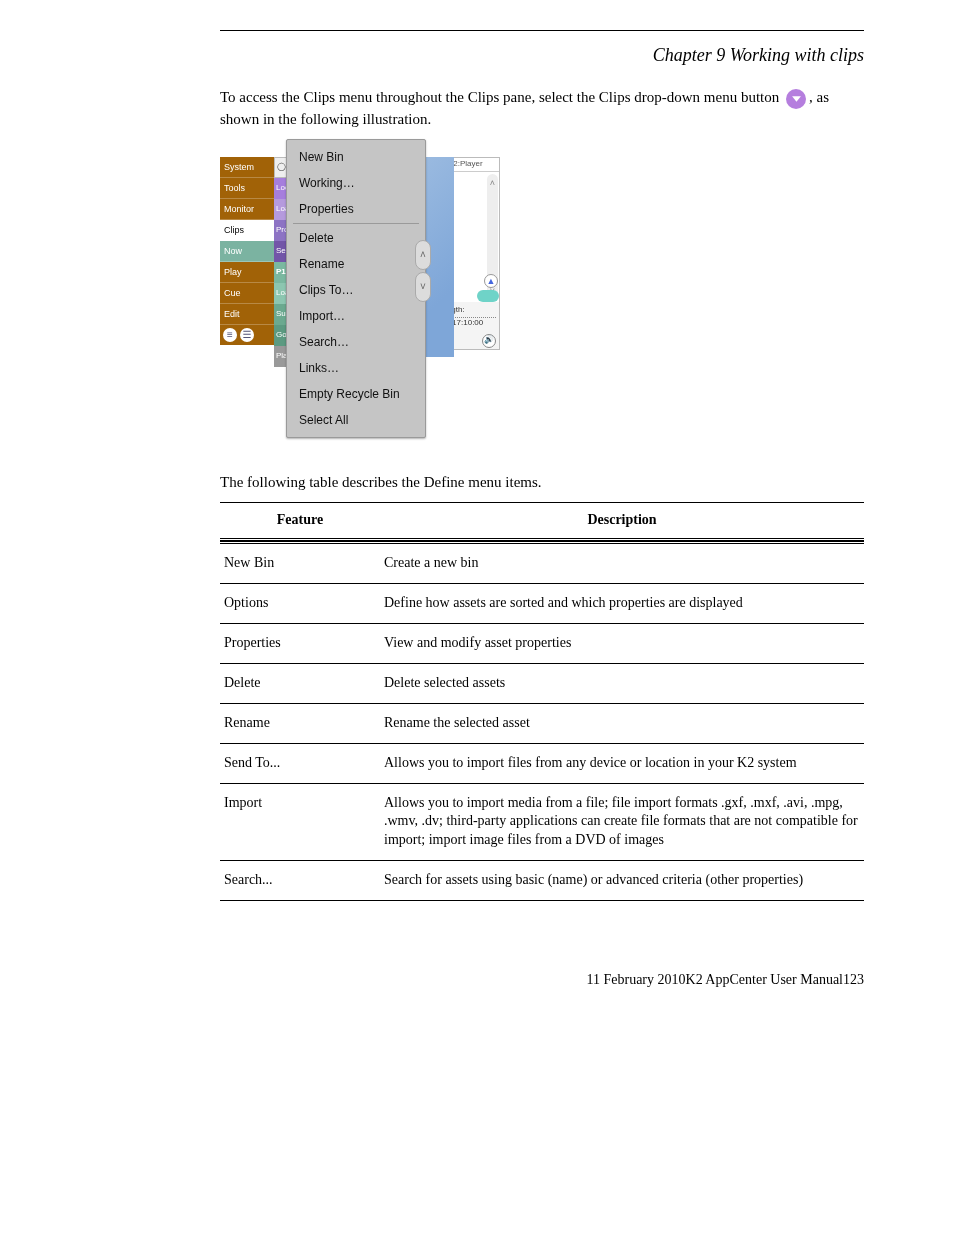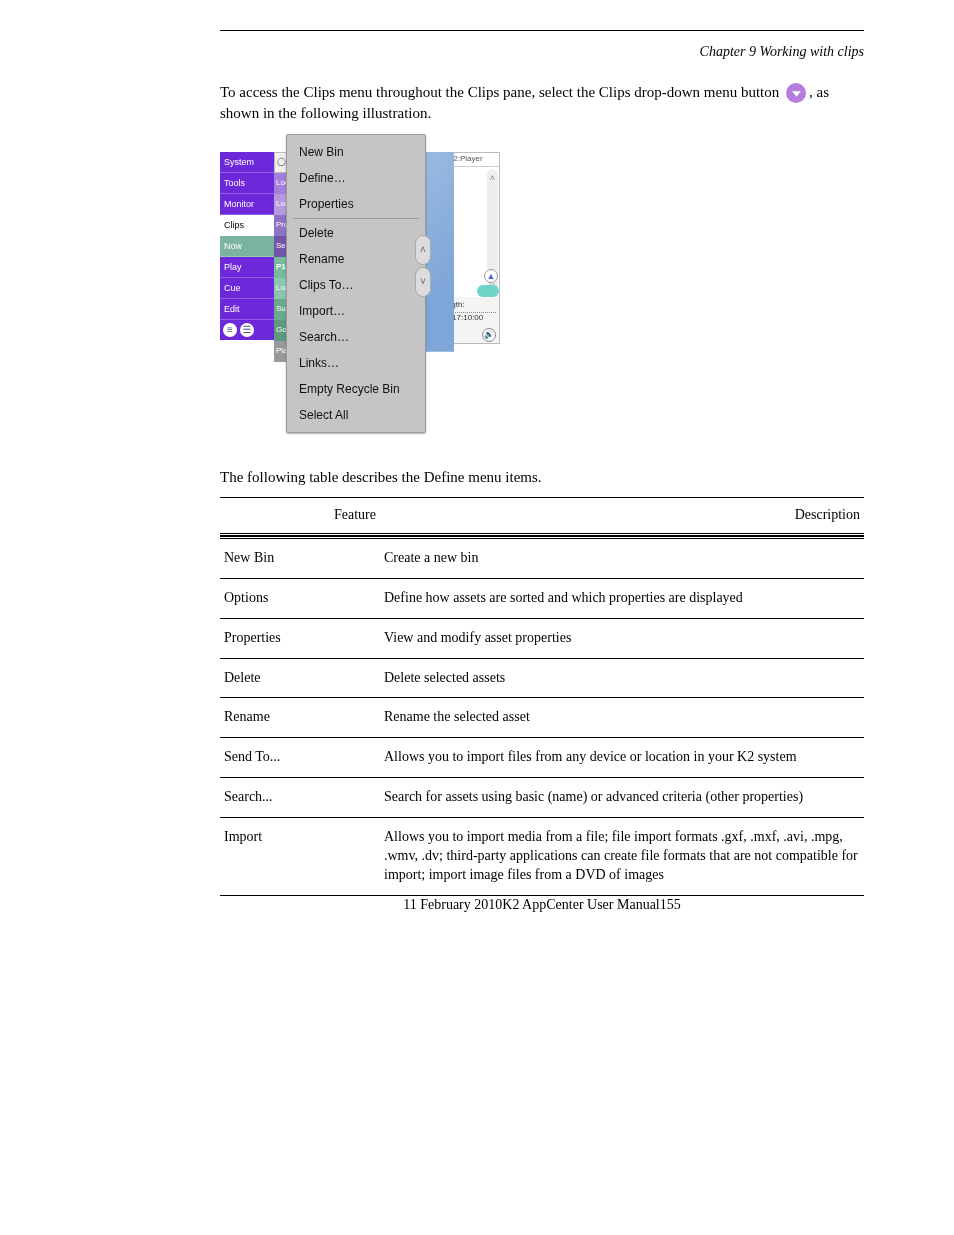--- a/index.html
+++ b/index.html
@@ -11,21 +11,21 @@
     width: 954px;
     margin: 0 auto;
     padding: 30px 90px 60px 220px;
     line-height: 1.35;
   }
   .topline { border-top: 1px solid #000; padding-top: 6px; margin-bottom: 6px; }
   .header-line {
     display: flex;
     justify-content: flex-end;
     font-style: italic;
-    font-size: 14px;
+    font-size: 18px;
     margin-bottom: 18px;
   }
   p { margin: 10px 0; }
   .intro { margin-top: 20px; margin-bottom: 10px; }
   .circle-icon {
     display: inline-flex;
     align-items: center;
     justify-content: center;
     width: 20px; height: 20px;
     border-radius: 50%;
@@ -42,21 +42,21 @@
     height: 315px;
     margin: 8px 0 18px 0;
     position: relative;
     font-family: Tahoma, Arial, sans-serif;
     font-size: 10px;
   }
   .sidebar {
     position: absolute;
     left: 0; top: 18px;
     width: 54px;
-    background: #6d28d9;
+    background: #a16207;
     display: flex; flex-direction: column;
   }
   .sidebar .tab {
     height: 21px; line-height: 21px;
     color: #fff; padding-left: 4px;
     border-bottom: 1px solid rgba(255,255,255,.25);
     font-size: 9px;
   }
   .sidebar .tab.active { background: #fff; color: #000; }
   .sidebar .iconrow { height: 20px; display:flex; gap:3px; padding:3px; }
@@ -119,25 +119,25 @@
   }
 
   
   table.ftable {
     width: 100%;
     border-collapse: collapse;
     margin-top: 8px;
     font-size: 14px;
   }
   table.ftable th {
-    text-align: right;
+    text-align: center;
     padding: 8px 4px 6px;
     border-top: 1px solid #000;
     border-bottom: 1px solid #000;
-    font-weight: normal;
+    font-weight: bold;
   }
   table.ftable thead tr { border-bottom: 3px double #000; }
   table.ftable th:first-child {}
   table.ftable thead { }
   table.ftable td {
     padding: 10px 4px;
     border-bottom: 1px solid #000;
     vertical-align: top;
   }
   table.ftable td:first-child { width: 160px; font-weight: normal; }
@@ -204,21 +204,21 @@
     <div class="c2c" style="background:#5c9a81">
         <span>Goto</span>
       </div>
     <div class="c2d">
         <span>Player</span>
       </div>
   </div>
 
   <div class="menu">
     <div class="mi"><span>New Bin</span></div>
-    <div class="mi"><span>Define…</span></div>
+    <div class="mi"><span>Working…</span></div>
     <div class="mi"><span>Properties</span></div>
     <div class="sep"></div>
     <div class="mi"><span>Delete</span></div>
     <div class="mi"><span>Rename</span></div>
     <div class="mi"><span>Clips To…</span></div>
     <div class="mi"><span>Import…</span></div>
     <div class="mi"><span>Search…</span></div>
     <div class="mi"><span>Links…</span></div>
     <div class="mi"><span>Empty Recycle Bin</span></div>
     <div class="mi"><span>Select All</span></div>
@@ -279,27 +279,27 @@
     </tr>
     <tr>
       <td>Rename</td>
       <td>Rename the selected asset</td>
     </tr>
     <tr>
       <td>Send To...</td>
       <td>Allows you to import files from any device or location in your K2 system</td>
     </tr>
     <tr>
+      <td>Import</td>
+      <td>Allows you to import media from a file; file import formats .gxf, .mxf, .avi, .mpg, .wmv, .dv; third-party applications can create file formats that are not compatible for import; import image files from a DVD of images</td>
+    </tr>
+    <tr>
       <td>Search...</td>
       <td>Search for assets using basic (name) or advanced criteria (other properties)</td>
     </tr>
-    <tr>
-      <td>Import</td>
-      <td>Allows you to import media from a file; file import formats .gxf, .mxf, .avi, .mpg, .wmv, .dv; third-party applications can create file formats that are not compatible for import; import image files from a DVD of images</td>
-    </tr>
   </tbody>
 </table>
 
-<div style="display:flex;justify-content:center;font-size:14px;">
+<div style="display:flex;justify-content:flex-end;margin-top:70px;font-size:14px;">
   <span>11 February 2010</span>
   <span>K2 AppCenter User Manual</span>
-  <span>155</span>
+  <span>123</span>
 </div>
 
 </body></html>

